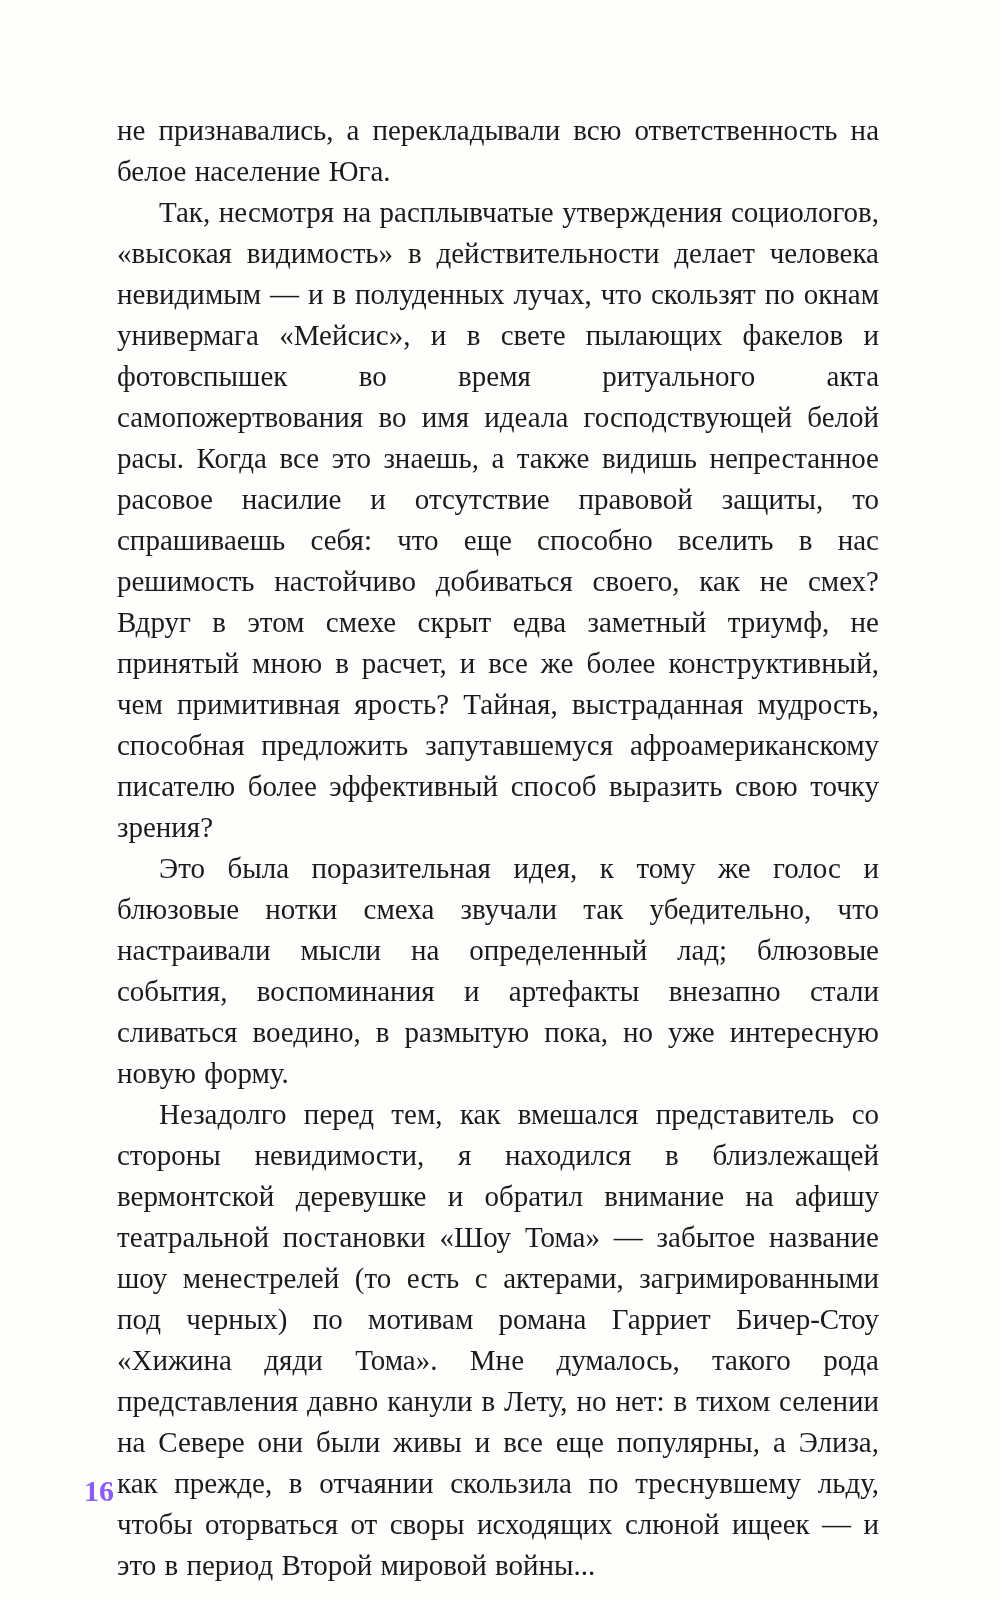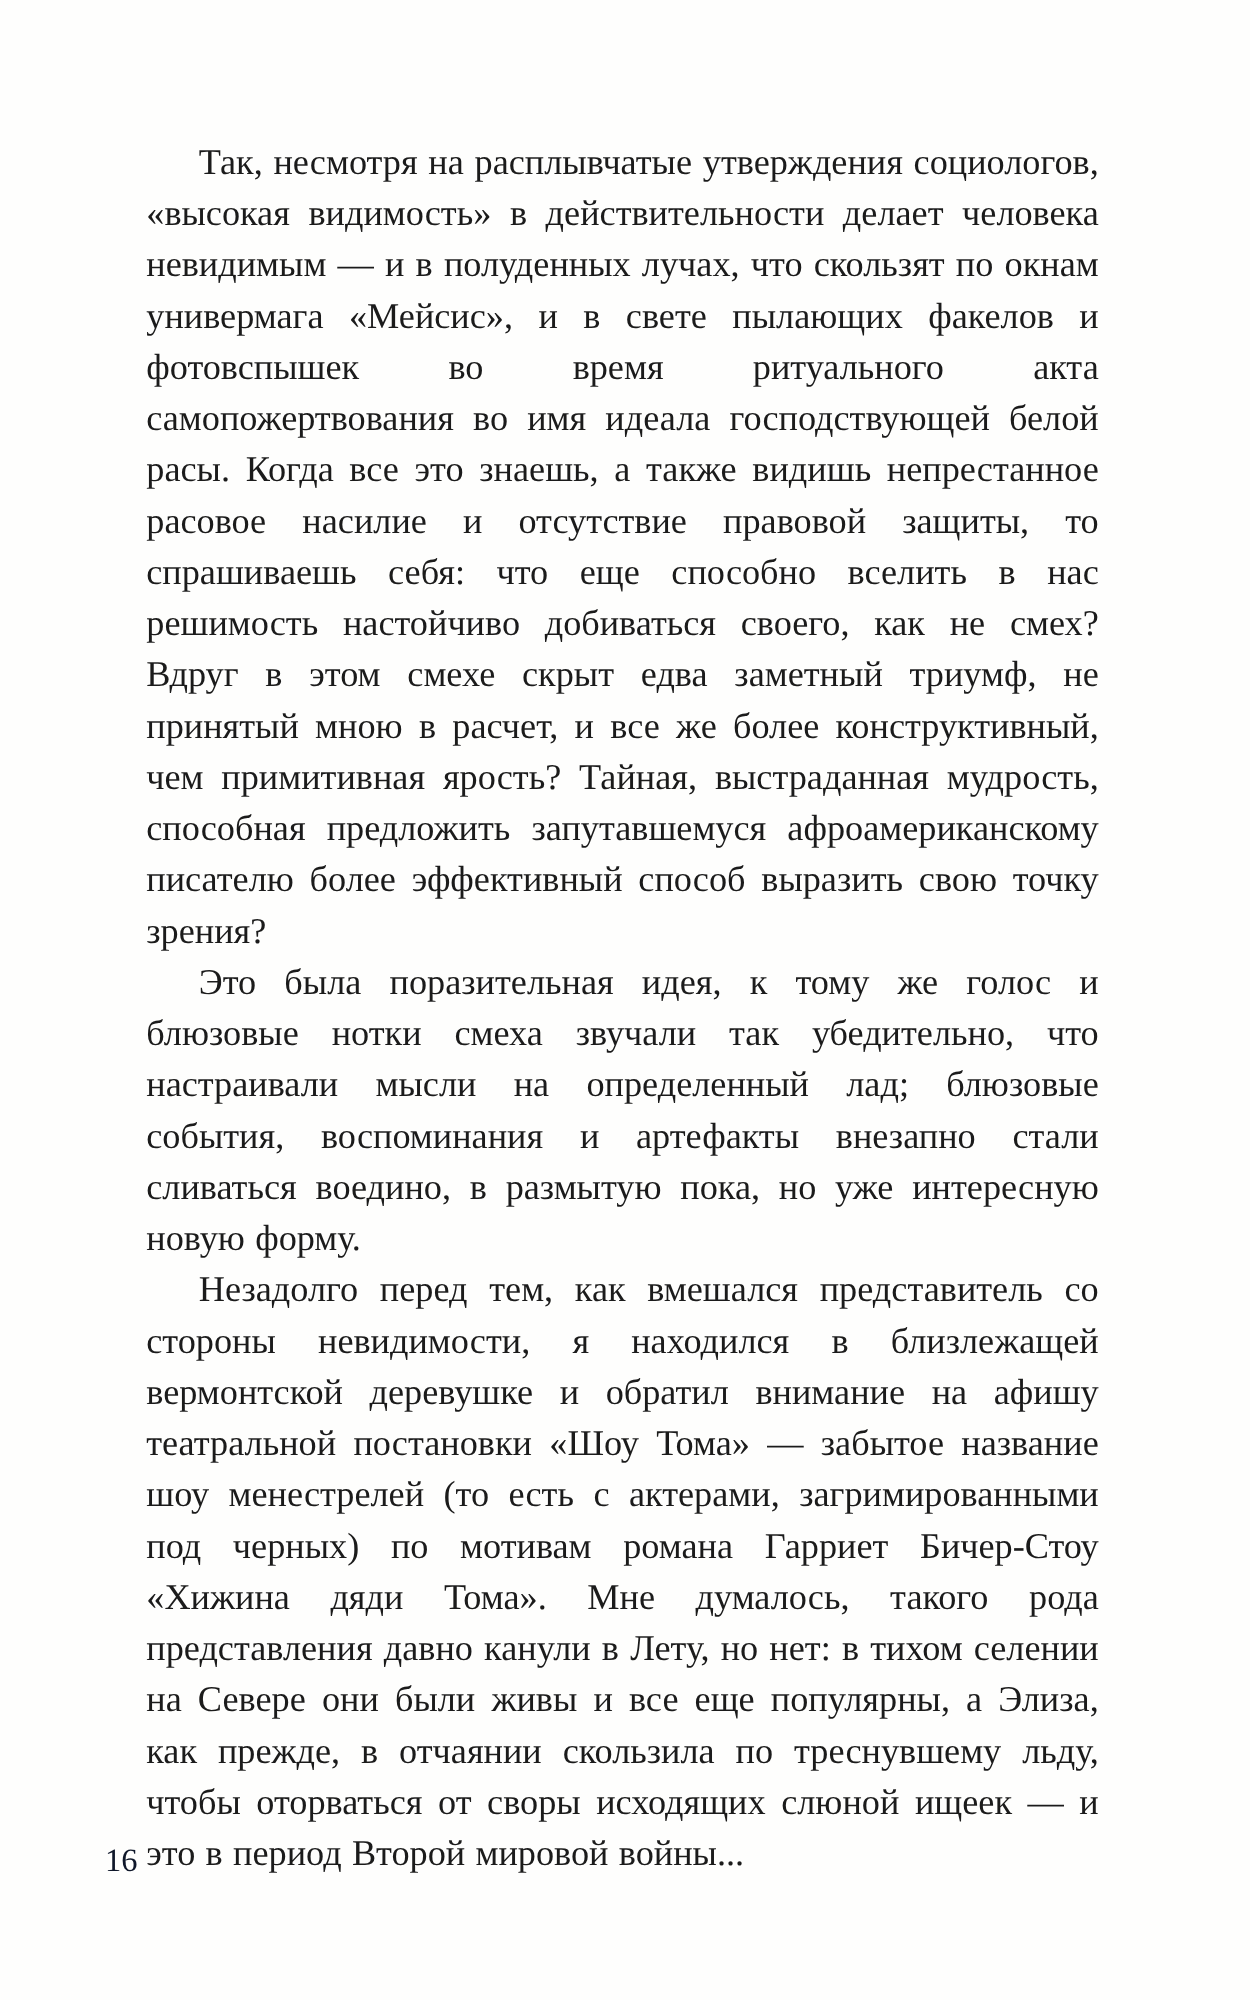--- a/index.html
+++ b/index.html
@@ -32,28 +32,29 @@
     -webkit-hyphens: auto;
     word-spacing: 1px;
   }
   .para.no-indent {
     text-indent: 0;
   }
   .page-number {
     position: absolute;
     left: 84px;
     top: 1474px;
-    font-size: 26px;
-    font-weight: 400;
-    color: #0f172a;
+    font-size: 30px;
+    font-weight: 700;
+    color: #8b5cf6;
   }
 </style>
 </head>
 <body>
 
 <div class="book-page">
   <div class="text-block">
+    <p class="para no-indent">не признавались, а перекладывали всю ответственность на белое население Юга.</p>
     <p class="para">Так, несмотря на расплывчатые утверждения социологов, «высокая видимость» в действительности делает человека невидимым — и в полуденных лучах, что скользят по окнам универмага «Мейсис», и в свете пылающих факелов и фотовспышек во время ритуального акта самопожертвования во имя идеала господствующей белой расы. Когда все это знаешь, а также видишь непрестанное расовое насилие и отсутствие правовой защиты, то спрашиваешь себя: что еще способно вселить в нас решимость настойчиво добиваться своего, как не смех? Вдруг в этом смехе скрыт едва заметный триумф, не принятый мною в расчет, и все же более конструктивный, чем примитивная ярость? Тайная, выстраданная мудрость, способная предложить запутавшемуся афроамериканскому писателю более эффективный способ выразить свою точку зрения?</p>
     <p class="para">Это была поразительная идея, к тому же голос и блюзовые нотки смеха звучали так убедительно, что настраивали мысли на определенный лад; блюзовые события, воспоминания и артефакты внезапно стали сливаться воедино, в размытую пока, но уже интересную новую форму.</p>
     <p class="para">Незадолго перед тем, как вмешался представитель со стороны невидимости, я находился в близлежащей вермонтской деревушке и обратил внимание на афишу театральной постановки «Шоу Тома» — забытое название шоу менестрелей (то есть с актерами, загримированными под черных) по мотивам романа Гарриет Бичер-Стоу «Хижина дяди Тома». Мне думалось, такого рода представления давно канули в Лету, но нет: в тихом селении на Севере они были живы и все еще популярны, а Элиза, как прежде, в отчаянии скользила по треснувшему льду, чтобы оторваться от своры исходящих слюной ищеек — и это в период Второй мировой войны...</p>
   </div>
   <div class="page-number">16</div>
 </div>
 
 </body></html>

